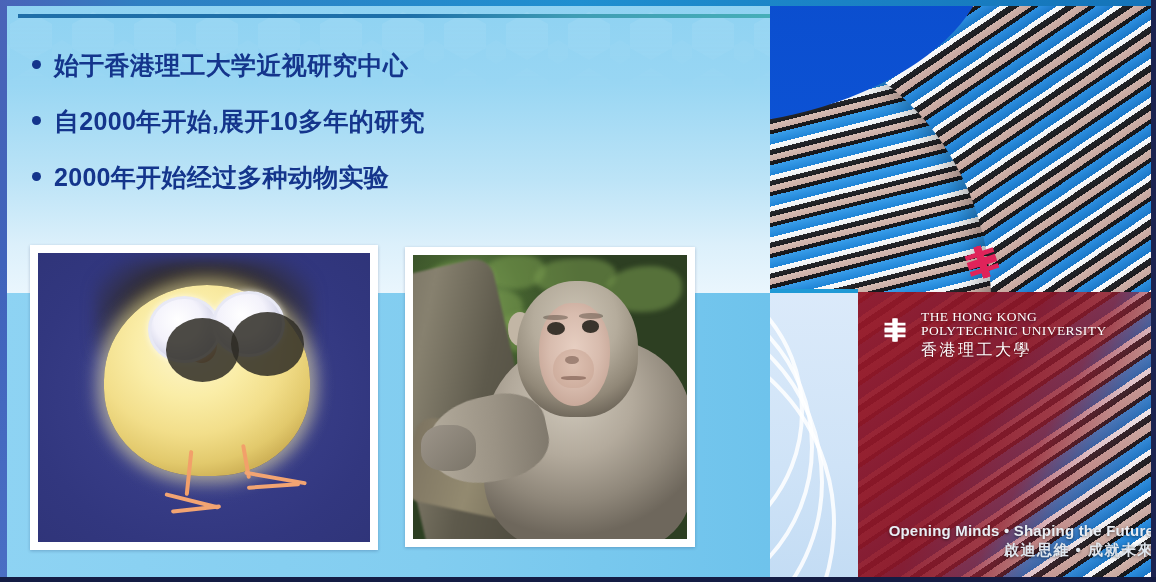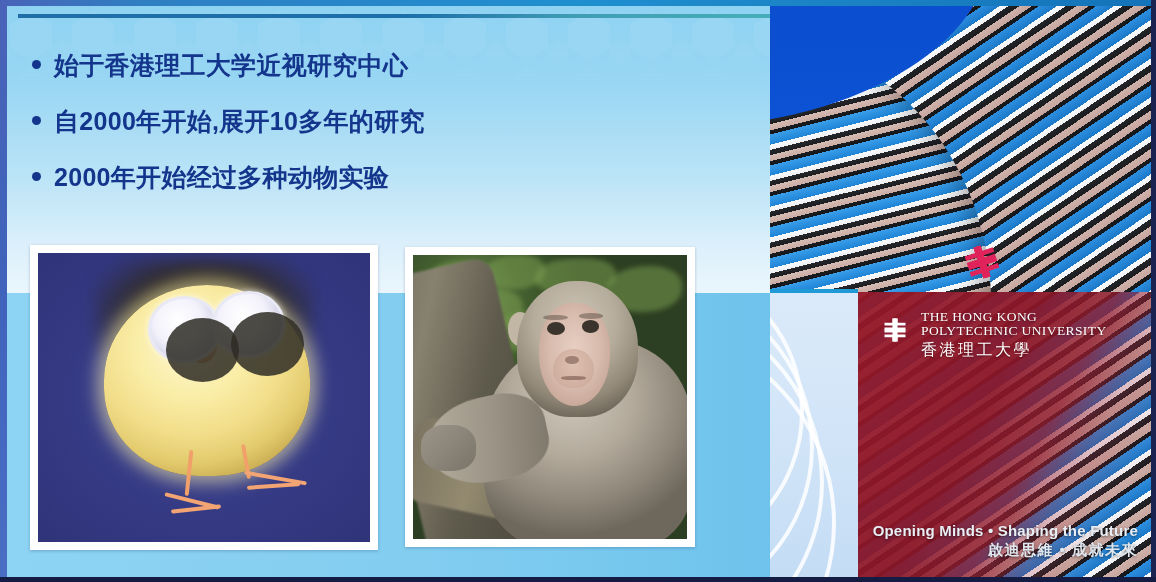--- a/index.html
+++ b/index.html
@@ -281,21 +281,21 @@
     color:#ffffff; letter-spacing:.4px; line-height:13px;
     text-shadow:0 1px 2px rgba(0,0,0,.4);
   }
   .logo-text-en1 { font-size:13.5px; }
   .logo-text-en2 { font-size:13.5px; margin-top:1px; }
   .logo-text-zh {
     font-size:16px; color:#ffffff; margin-top:3px; letter-spacing:2.5px;
     text-shadow:0 1px 2px rgba(0,0,0,.4);
   }
   .tagline {
-    position:absolute; right:18px; bottom:22px; text-align:right; z-index:6;
+    position:absolute; right:2px; bottom:22px; text-align:right; z-index:6;
   }
   .tagline-en {
     font-size:15px; font-weight:bold; color:#e9eef4; letter-spacing:.2px;
     text-shadow:0 1px 3px rgba(0,0,0,.55);
   }
   .tagline-zh {
     font-size:15px; font-weight:bold; color:#dfe6ee; letter-spacing:1.5px;
     margin-top:2px; text-shadow:0 1px 3px rgba(0,0,0,.55);
   }
   

